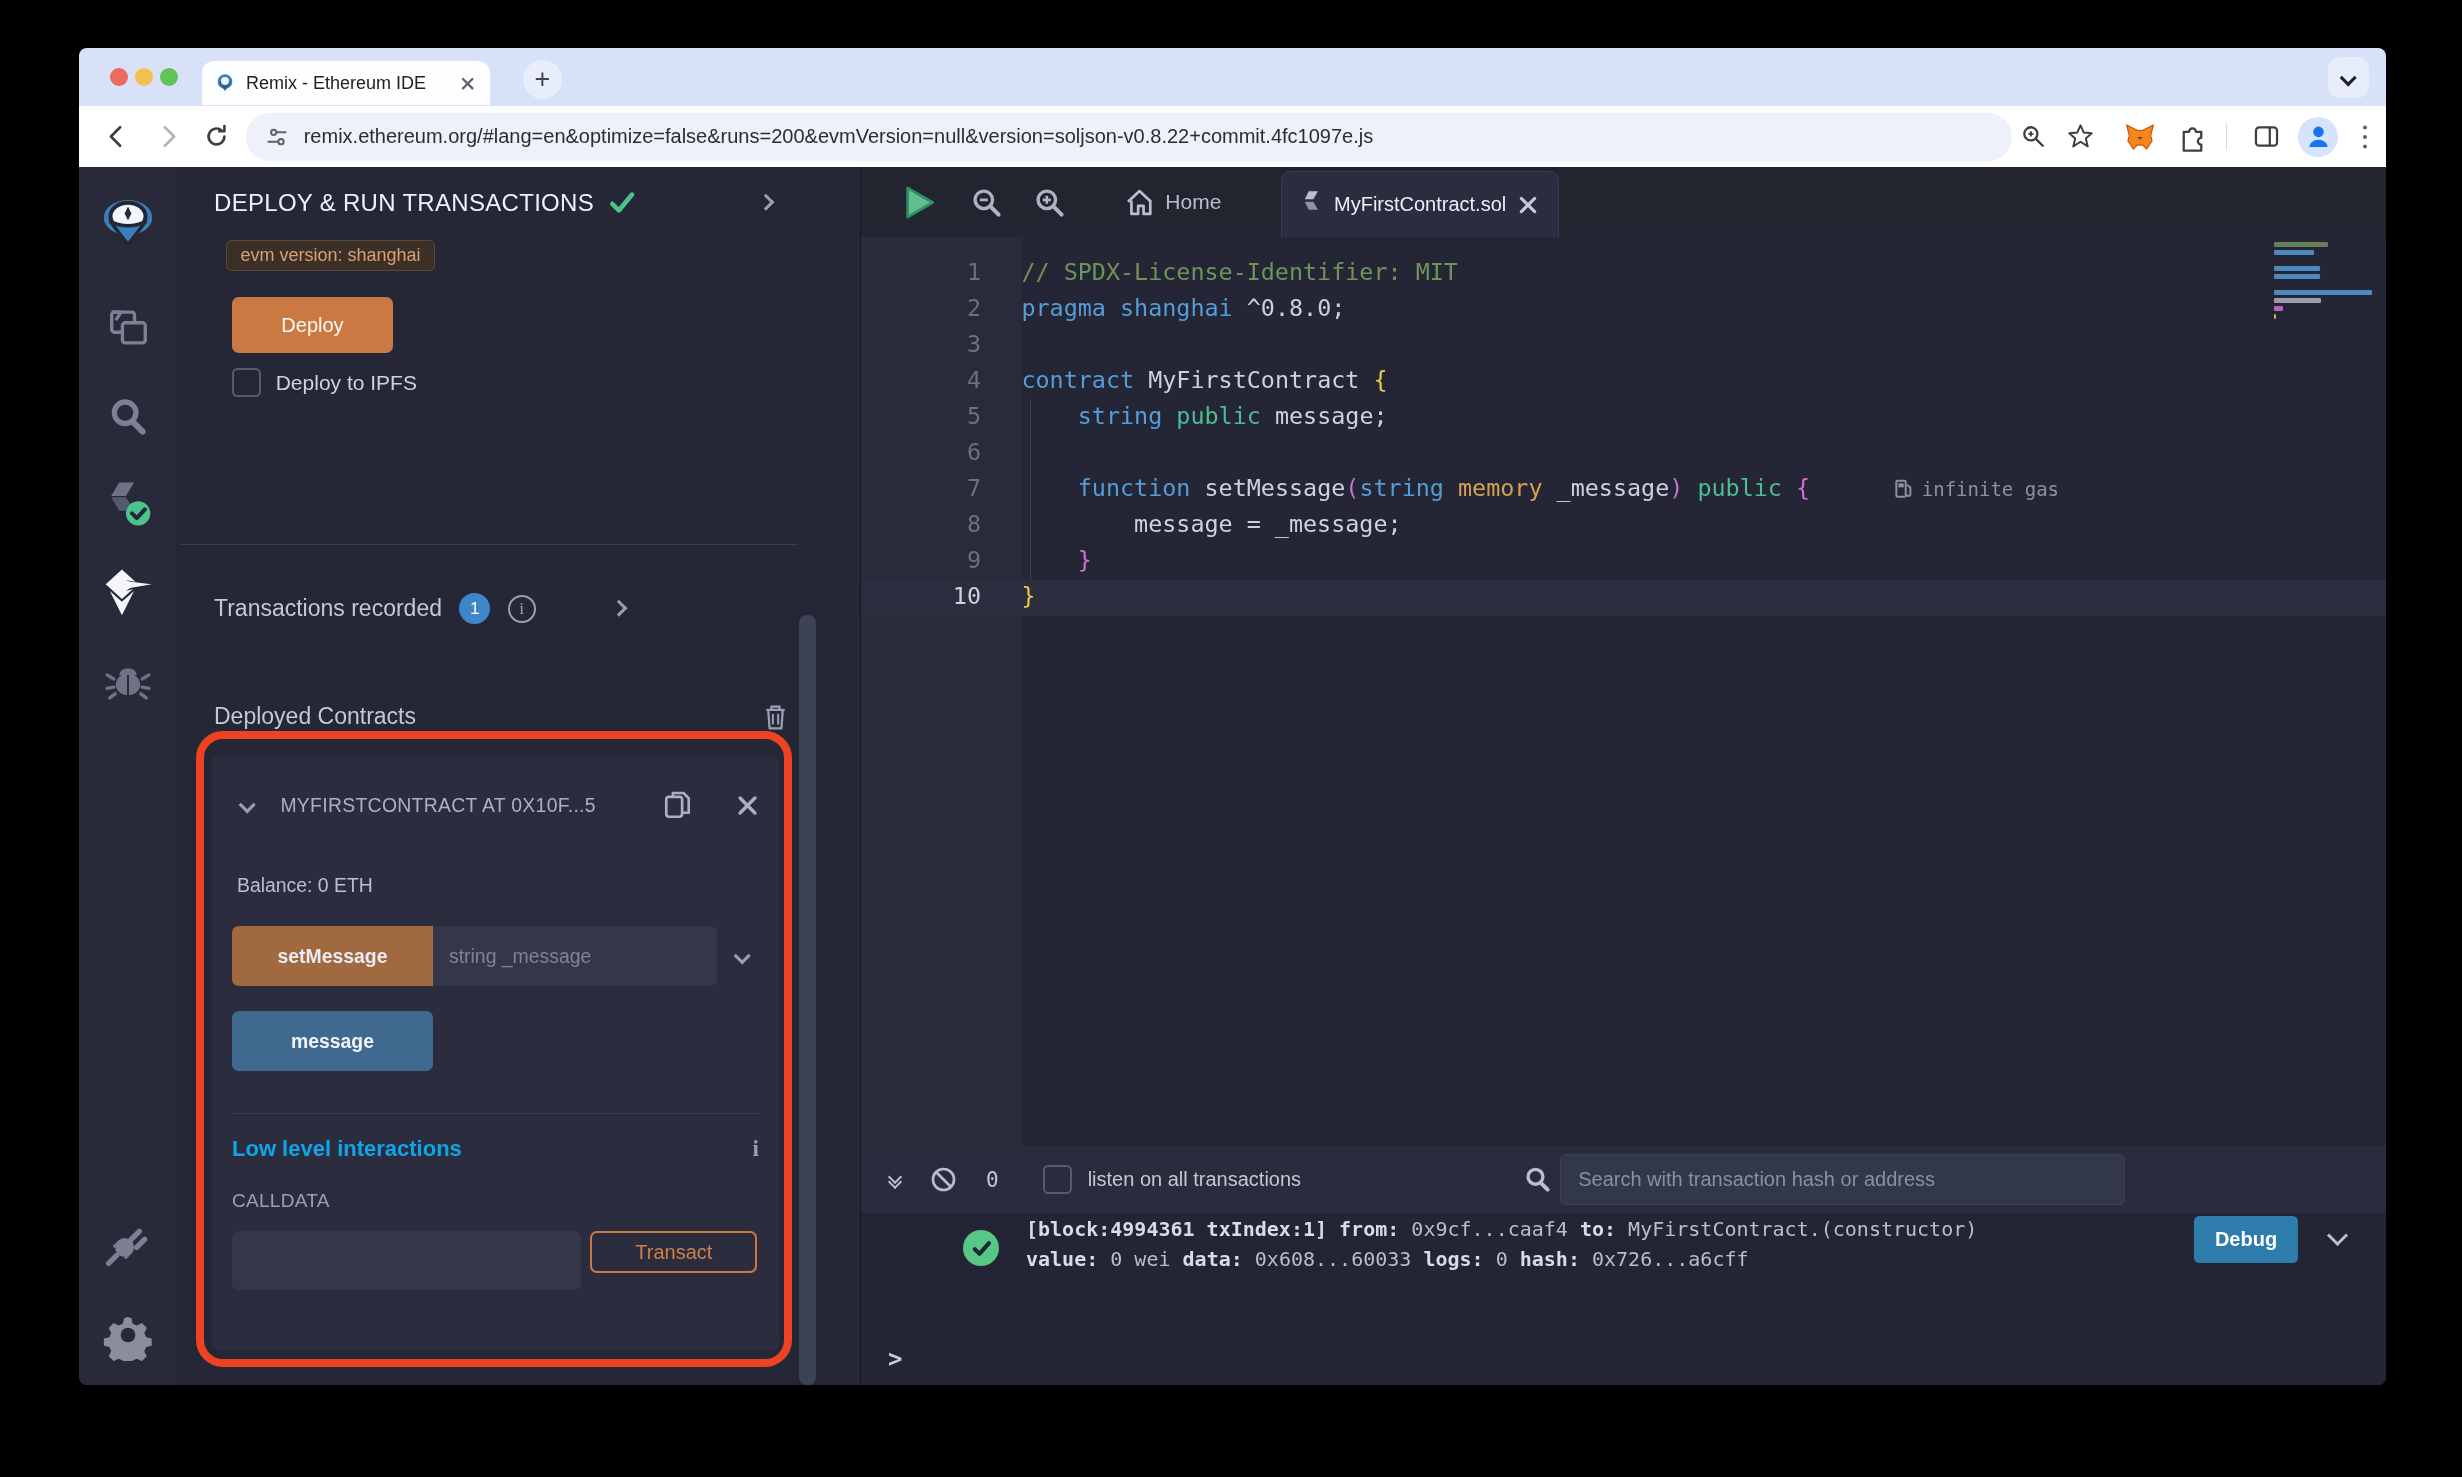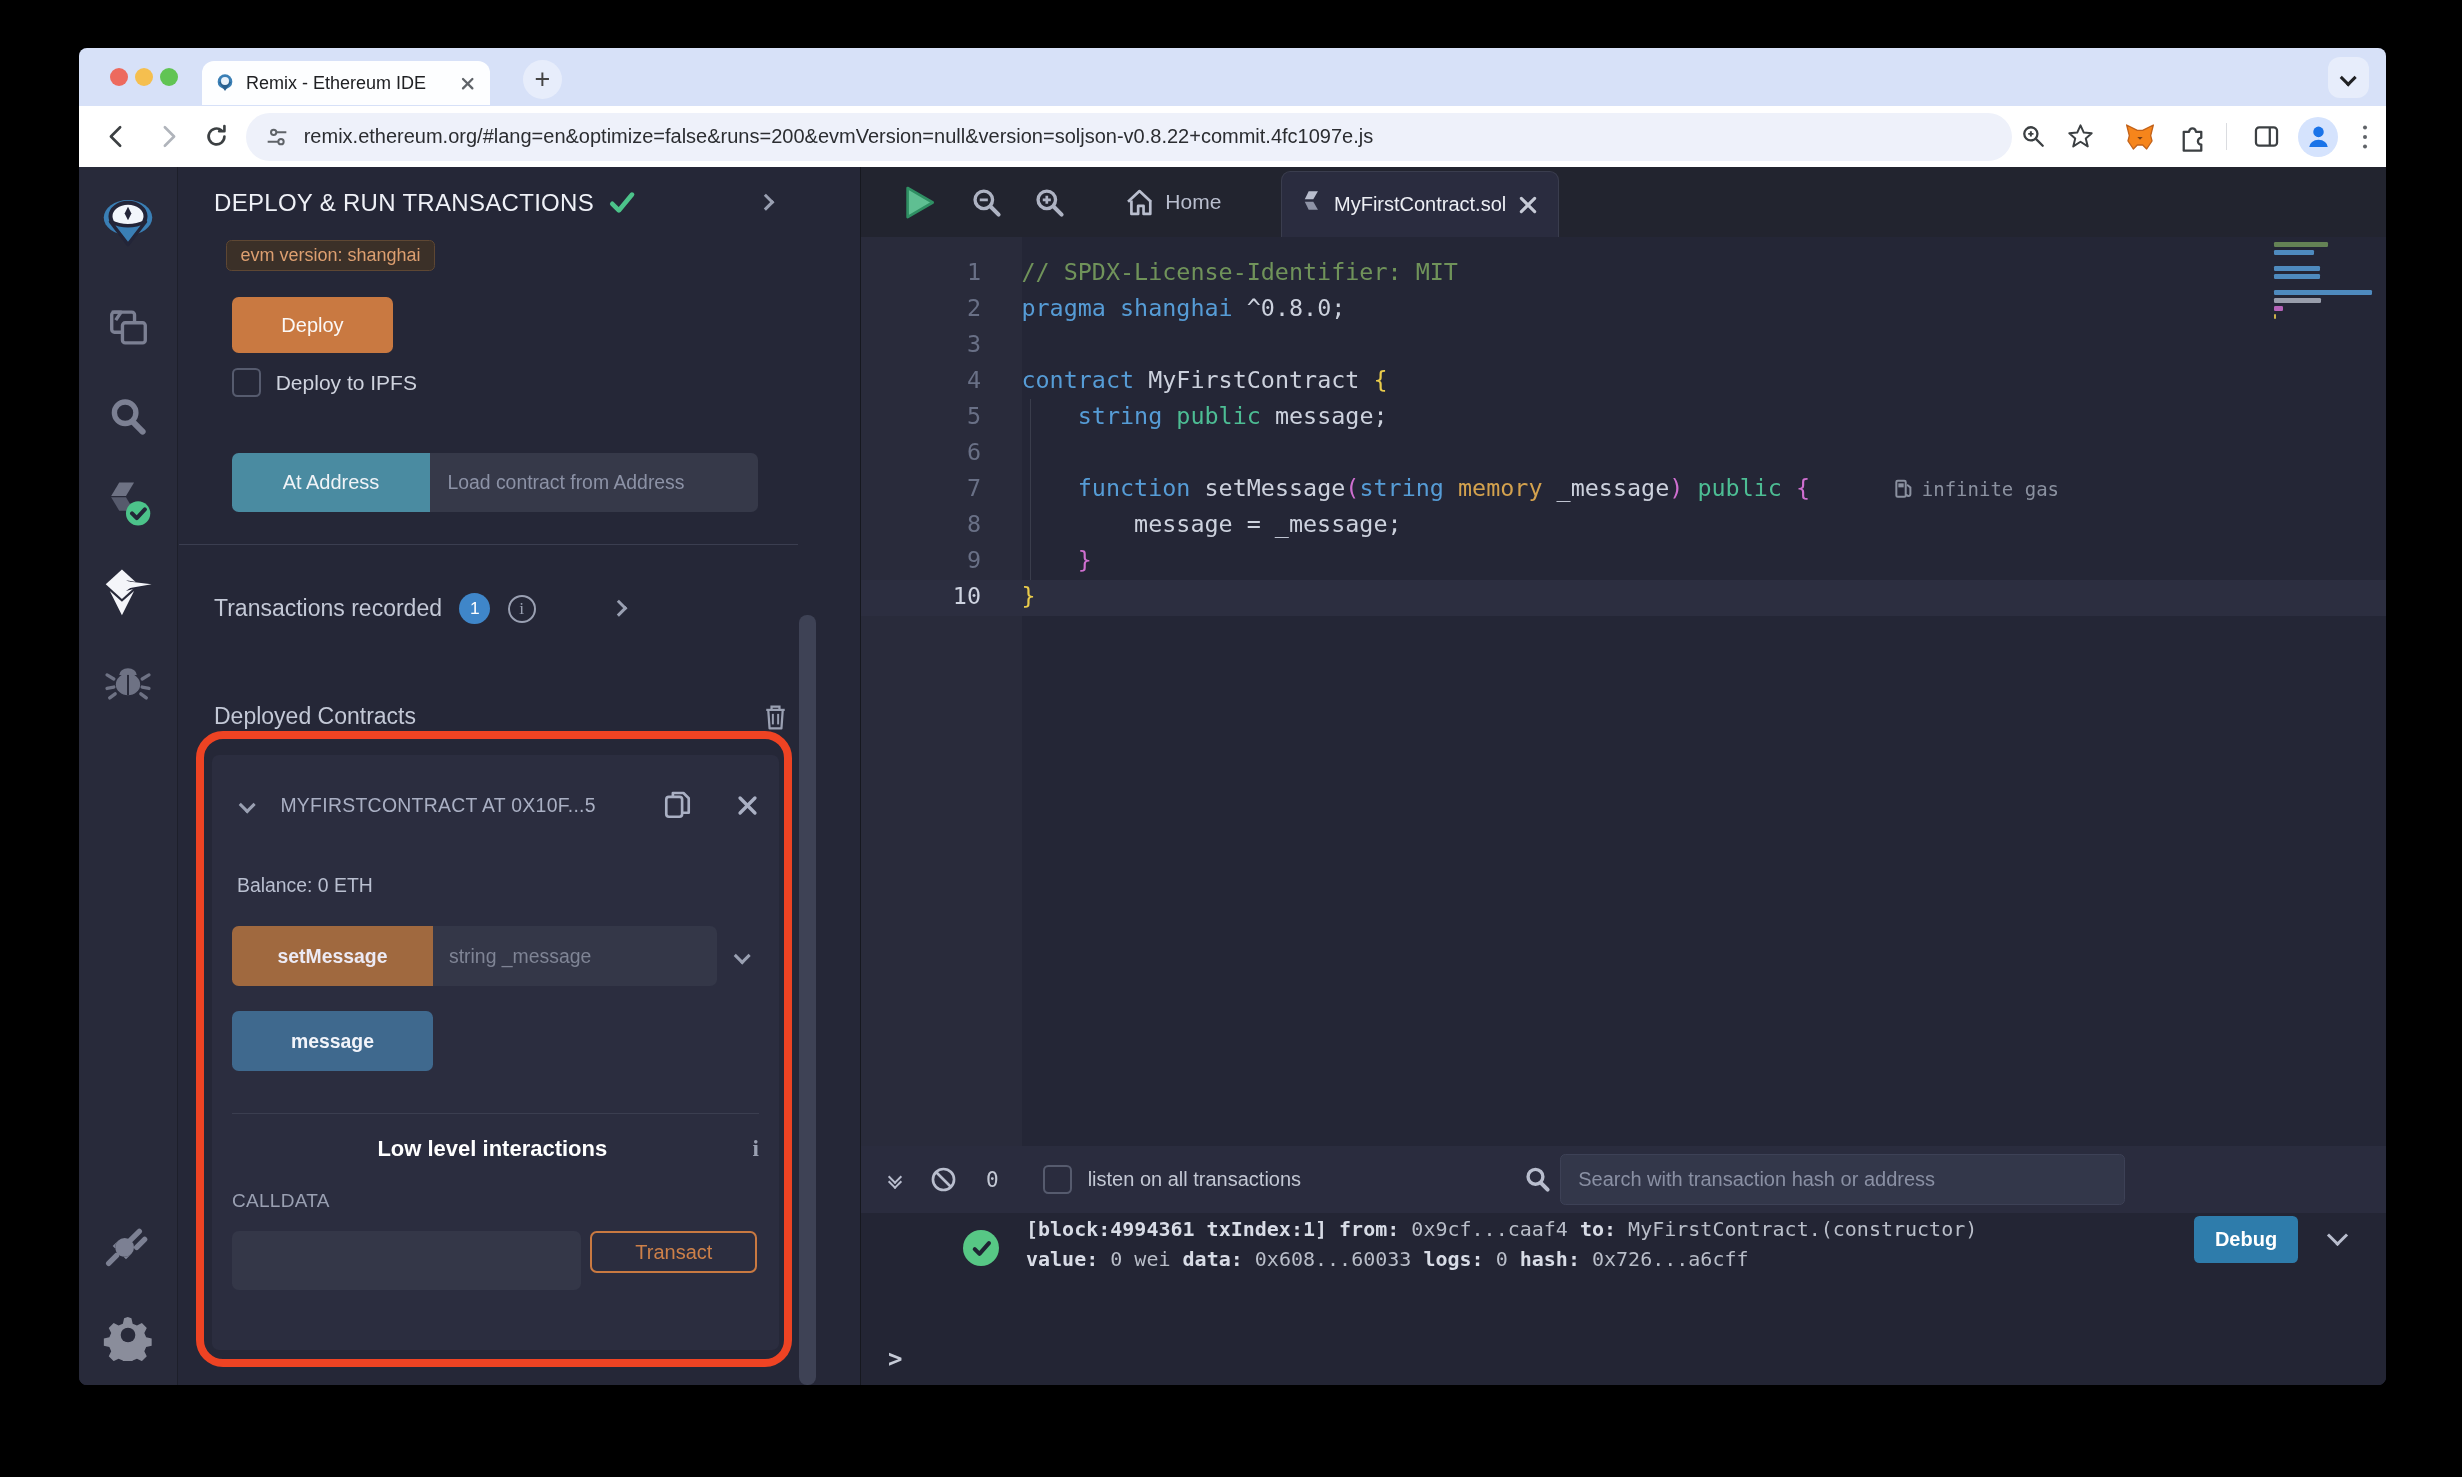--- a/index.html
+++ b/index.html
@@ -71,21 +71,21 @@
   #setmsg-btn{width:201px;height:60px;background:#a0693f;border:none;border-radius:6.7px 0 0 6.7px;
     color:#eceaf4;font-size:19.4px;font-weight:600;}
   #setmsg-input{width:284px;height:60px;background:#343748;border:none;border-radius:0 6.7px 6.7px 0;box-sizing:border-box;
     color:#cfd3de;font-size:19.4px;padding:0 16px;font-family:"Liberation Sans",sans-serif;}
   #setmsg-input::placeholder{color:#7f8495;}
   #setmsg-chev{margin-left:19px;}
   #msg-btn{position:absolute;left:20px;top:256px;width:201px;height:60px;background:#3f698e;border:none;border-radius:6.7px;
     color:#f2f4fa;font-size:19.4px;font-weight:600;}
   #cc-div{position:absolute;left:20px;top:358px;width:527px;height:1.3px;background:#3b3e50;}
   #lowlvl-row{position:absolute;left:20px;top:381px;width:527px;display:flex;align-items:center;}
-  #lowlvl-row .t{font-size:22px;font-weight:600;color:#ffffff;flex:1;text-align:center;}
+  #lowlvl-row .t{font-size:22px;font-weight:600;color:#0ea5e9;flex:1;}
   #lowlvl-row .i{font-size:23px;font-weight:700;color:#9aa0b2;font-family:"Liberation Serif",serif;}
   #calldata-lbl{position:absolute;left:20px;top:435px;font-size:19px;color:#9aa0b2;letter-spacing:0.3px;}
   #calldata-row{position:absolute;left:20px;top:476px;display:flex;gap:5.4px;}
   #calldata-input{width:349px;height:59px;background:#343748;border:none;border-radius:6.7px;box-sizing:border-box;
     color:#cfd3de;font-size:19.4px;padding:0 16px;}
   #transact-btn{margin-left:4px;width:167px;height:42px;background:transparent;border:2px solid #c97941;border-radius:6.7px;
     color:#cd8049;font-size:20px;}
   #panel-scroll{position:absolute;left:620px;top:448px;width:16.7px;height:770px;border-radius:8px;background:#3e4255;}
   
   #main{position:absolute;left:781px;top:0;width:1568px;height:100%;border-left:1.3px solid #16181f;}
@@ -321,24 +321,20 @@
 
       <div id="evm-badge">evm version: shanghai</div>
 
       <button id="deploy-btn">Deploy</button>
 
       <div id="ipfs-row">
         <div class="cbx"></div>
         <span class="lbl">Deploy to IPFS</span>
       </div>
 
-      <div id="ataddr-row">
-        <button id="ataddr-btn">At Address</button>
-        <input id="ataddr-input" placeholder="Load contract from Address" style="">
-      </div>
 
       <div class="hdiv" style="top:377px;"></div>
 
       <div id="txrec-row">
         <span class="t">Transactions recorded</span>
         <span id="txrec-badge">1</span>
         <span class="info-circ">i</span>
         <span id="txrec-chev" class="chev r"></span>
       </div>
 

